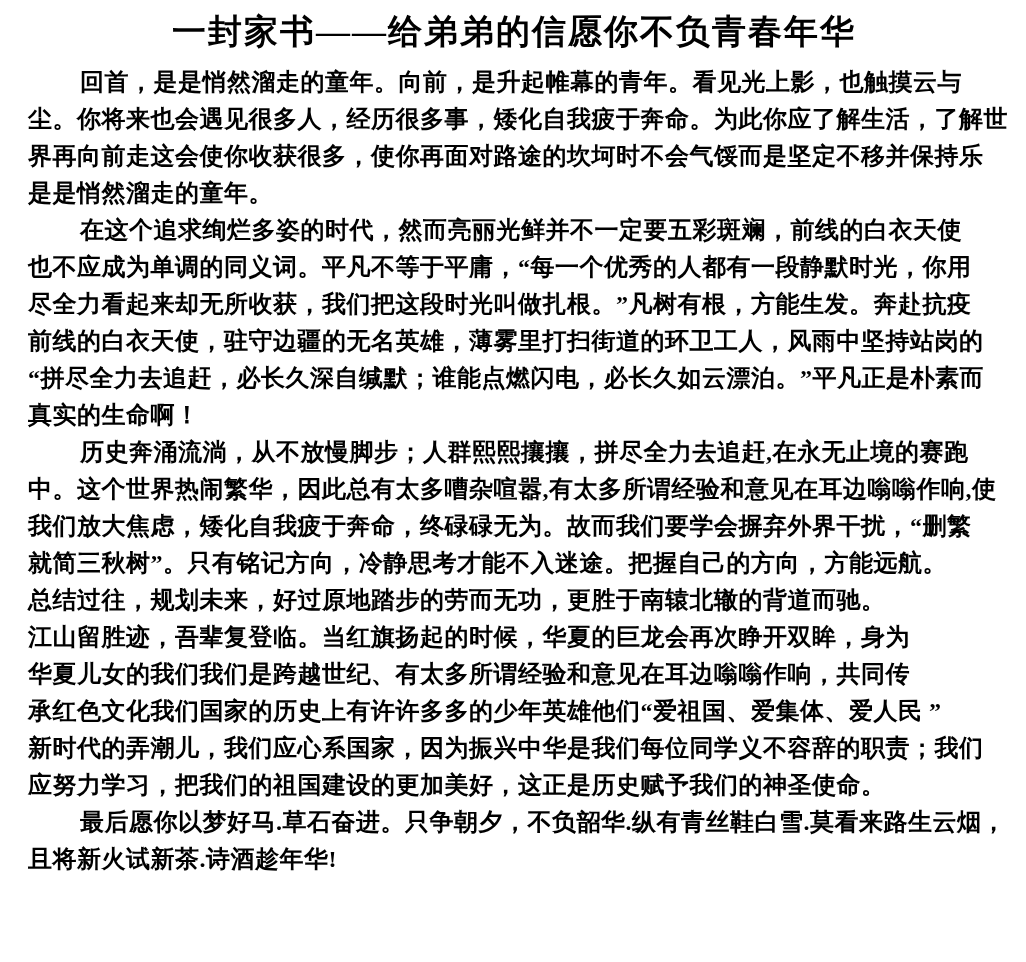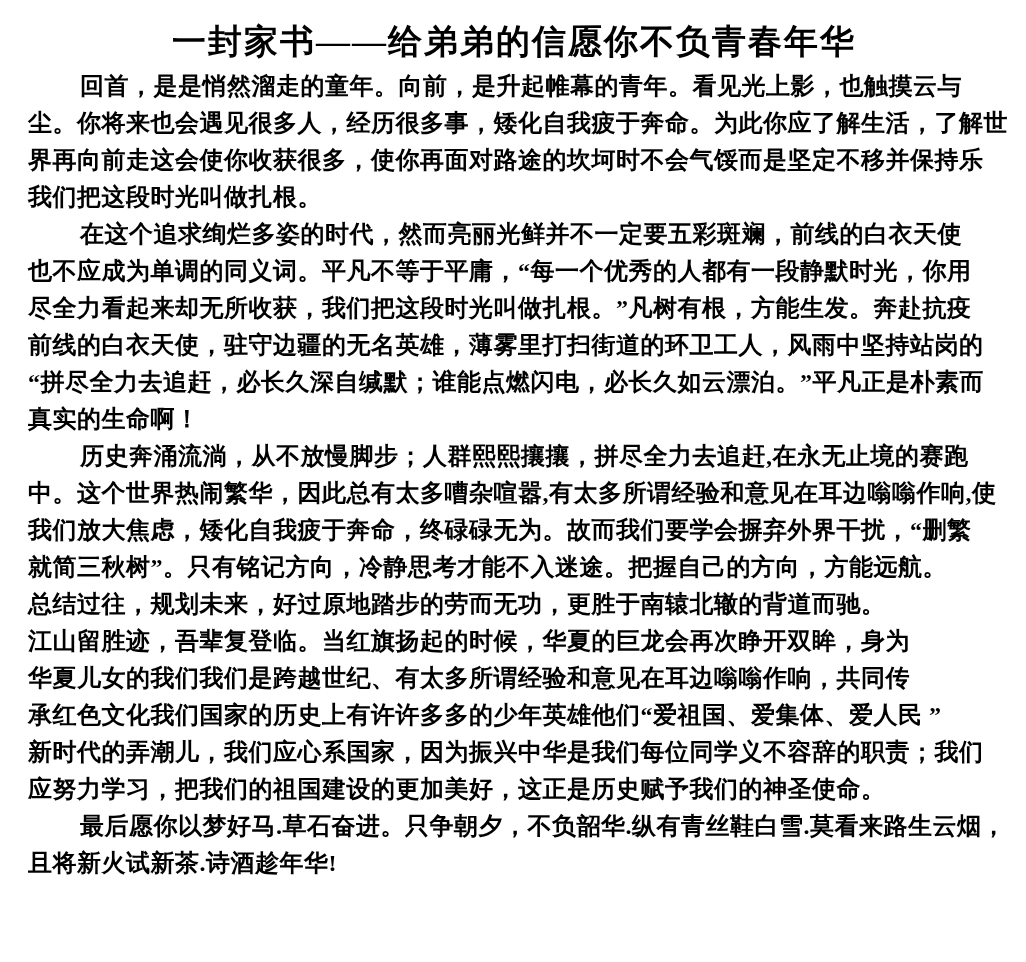--- a/index.html
+++ b/index.html
@@ -7,34 +7,35 @@
     padding: 0;
     background: #ffffff;
     width: 1026px;
     height: 962px;
     overflow: hidden;
   }
   .page {
     box-sizing: border-box;
     width: 1026px;
     height: 962px;
-    padding: 16px 26px 0 28px;
+    padding: 6px 26px 0 28px;
     background: #ffffff;
     color: #000000;
     font-family: "Liberation Serif", "DejaVu Serif", serif;
   }
   .doc-title {
     text-align: center;
     font-size: 34px;
     font-weight: 700;
     letter-spacing: 2px;
     line-height: 52px;
     white-space: nowrap;
   }
   .doc-body {
+    margin-top: 6px;
   }
   .line {
     font-size: 24px;
     font-weight: 700;
     line-height: 37px;
     letter-spacing: 0.5px;
     white-space: nowrap;
   }
   .indent {
     text-indent: 52px;
@@ -42,21 +43,21 @@
 </style>
 </head>
 <body>
 
 <div class="page">
   <div class="doc-title">一封家书——给弟弟的信愿你不负青春年华</div>
   <div class="doc-body">
     <div class="line indent">回首，是是悄然溜走的童年。向前，是升起帷幕的青年。看见光上影，也触摸云与</div>
     <div class="line">尘。你将来也会遇见很多人，经历很多事，矮化自我疲于奔命。为此你应了解生活，了解世</div>
     <div class="line">界再向前走这会使你收获很多，使你再面对路途的坎坷时不会气馁而是坚定不移并保持乐</div>
-    <div class="line">我们把这段时光叫做扎根。</div>
+    <div class="line">是是悄然溜走的童年。</div>
     <div class="line indent">在这个追求绚烂多姿的时代，然而亮丽光鲜并不一定要五彩斑斓，前线的白衣天使</div>
     <div class="line">也不应成为单调的同义词。平凡不等于平庸，“每一个优秀的人都有一段静默时光，你用</div>
     <div class="line">尽全力看起来却无所收获，我们把这段时光叫做扎根。”凡树有根，方能生发。奔赴抗疫</div>
     <div class="line">前线的白衣天使，驻守边疆的无名英雄，薄雾里打扫街道的环卫工人，风雨中坚持站岗的</div>
     <div class="line">“拼尽全力去追赶，必长久深自缄默；谁能点燃闪电，必长久如云漂泊。”平凡正是朴素而</div>
     <div class="line">真实的生命啊！</div>
     <div class="line indent">历史奔涌流淌，从不放慢脚步；人群熙熙攘攘，拼尽全力去追赶,在永无止境的赛跑</div>
     <div class="line">中。这个世界热闹繁华，因此总有太多嘈杂喧嚣,有太多所谓经验和意见在耳边嗡嗡作响,使</div>
     <div class="line">我们放大焦虑，矮化自我疲于奔命，终碌碌无为。故而我们要学会摒弃外界干扰，“删繁</div>
     <div class="line">就简三秋树”。只有铭记方向，冷静思考才能不入迷途。把握自己的方向，方能远航。</div>

